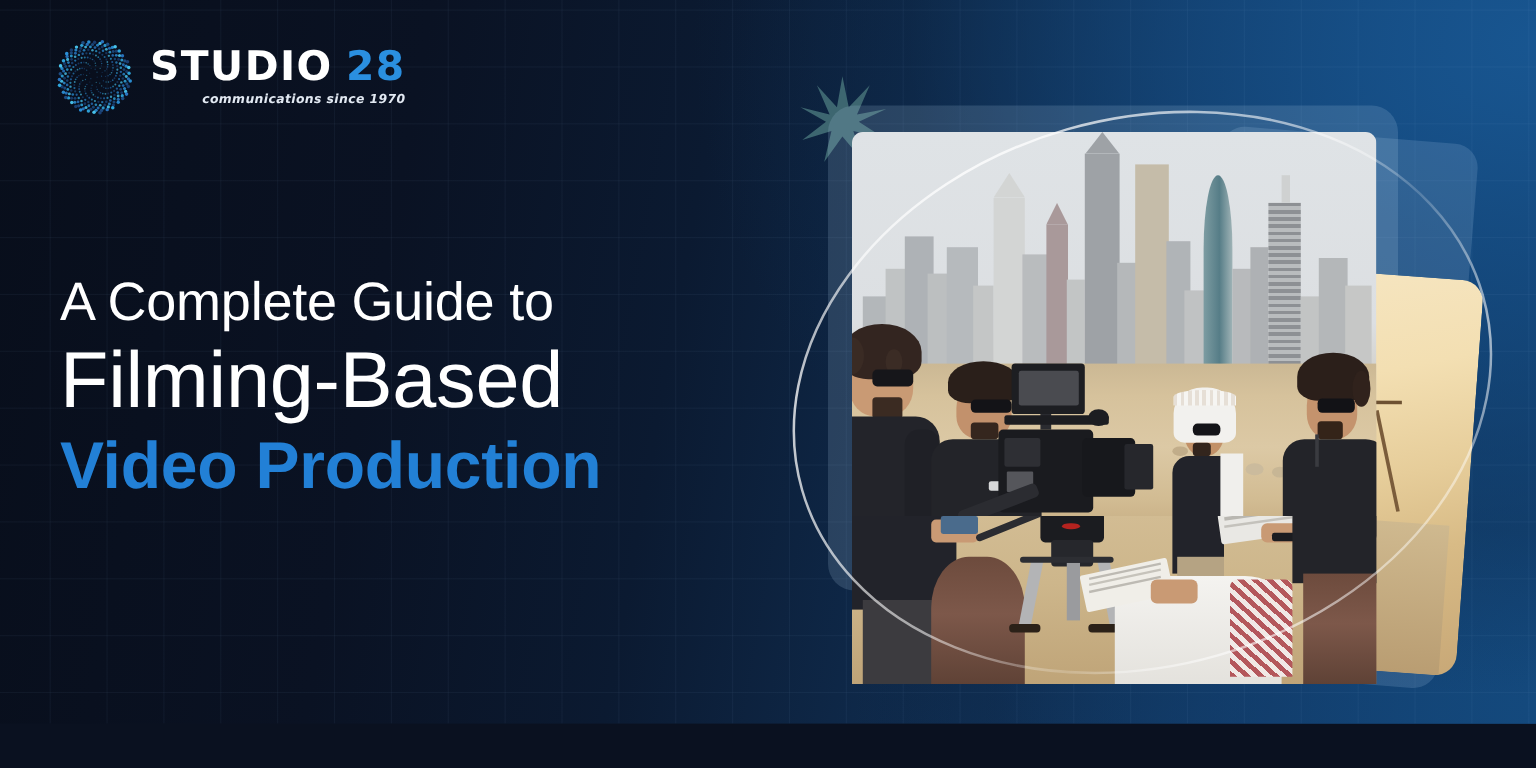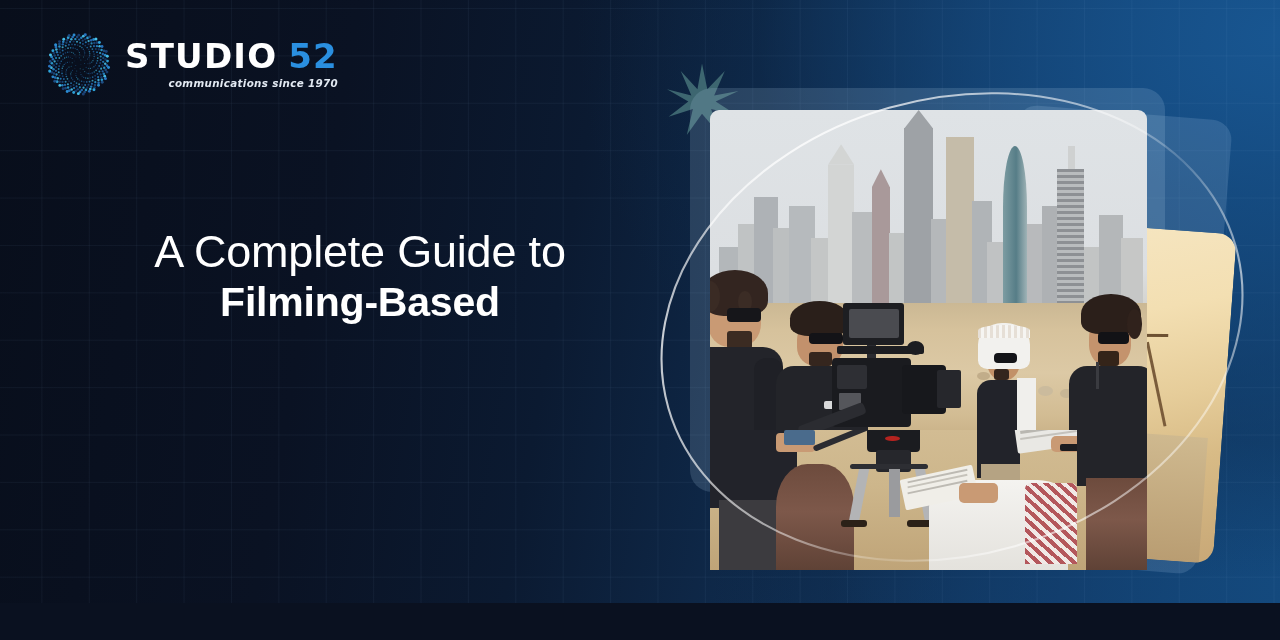--- a/index.html
+++ b/index.html
@@ -44,25 +44,25 @@
   }
   #logo-tag {
     align-self:flex-end;
     font-family:"DejaVu Sans", sans-serif;
     font-size:10.3px; font-weight:600; font-style:italic;
     letter-spacing:0.35px; color:#e2e9f2; margin-top:4px;
   }
 
   
   #headline {
-    position:absolute; left:50px; top:228px; width:620px;text-align:center;
+    position:absolute; left:50px; top:228px; width:620px;
   }
   .hl { display:block; color:#ffffff; letter-spacing:-0.2px; }
   .hl-1 { font-size:45px; font-weight:300; line-height:1.06; }
-  .hl-2 { font-size:41px; font-weight:700; line-height:1.18; margin-top:2px; }
+  .hl-2 { font-size:66px; font-weight:400; line-height:1.18; margin-top:2px; }
   .hl-3 { font-size:55px; font-weight:700; line-height:1.18; color:#2280d6; }
   .hl-4 { font-size:42px; font-weight:400; line-height:1.22; margin-top:3px; }
 
   
   #star { position:absolute; left:664px; top:62px; width:76px; height:76px; }
   #arc-wrap { position:absolute; left:0; top:0; width:1280px; height:640px; pointer-events:none; }
 
   #backpanel {
     position:absolute; left:690px; top:88px; width:475px; height:404px;
     border-radius:22px;
@@ -592,24 +592,25 @@
         <circle cx="35.07" cy="6.95" r="2.27" fill="#1f4f86" opacity="0.99"></circle>
         <circle cx="90.07" cy="71.86" r="2.27" fill="#2a77c4" opacity="0.99"></circle>
         <circle cx="5.58" cy="60.79" r="2.28" fill="#2fa8e0" opacity="0.99"></circle>
         <circle cx="75.66" cy="12.08" r="2.28" fill="#49c6ef" opacity="0.99"></circle>
         <circle cx="56.52" cy="95.39" r="2.29" fill="#1b3f72" opacity="1.00"></circle>
         <circle cx="14.59" cy="20.75" r="2.29" fill="#2b8ed4" opacity="1.00"></circle>
       </svg>
     <div id="logo-text">
       <div id="logo-word">
         <span class="studio-word">STUDIO</span>
-        <span class="studio-num">52</span>
+        <span class="studio-num">28</span>
       </div>
       <div id="logo-tag">communications since 1970</div>
     </div>
   </div>
 
   <div id="headline">
     <span class="hl hl-1">A Complete Guide to</span>
     <span class="hl hl-2">Filming-Based</span>
+    <span class="hl hl-3">Video Production</span>
   </div>
 
 </div>
 
 </body></html>

